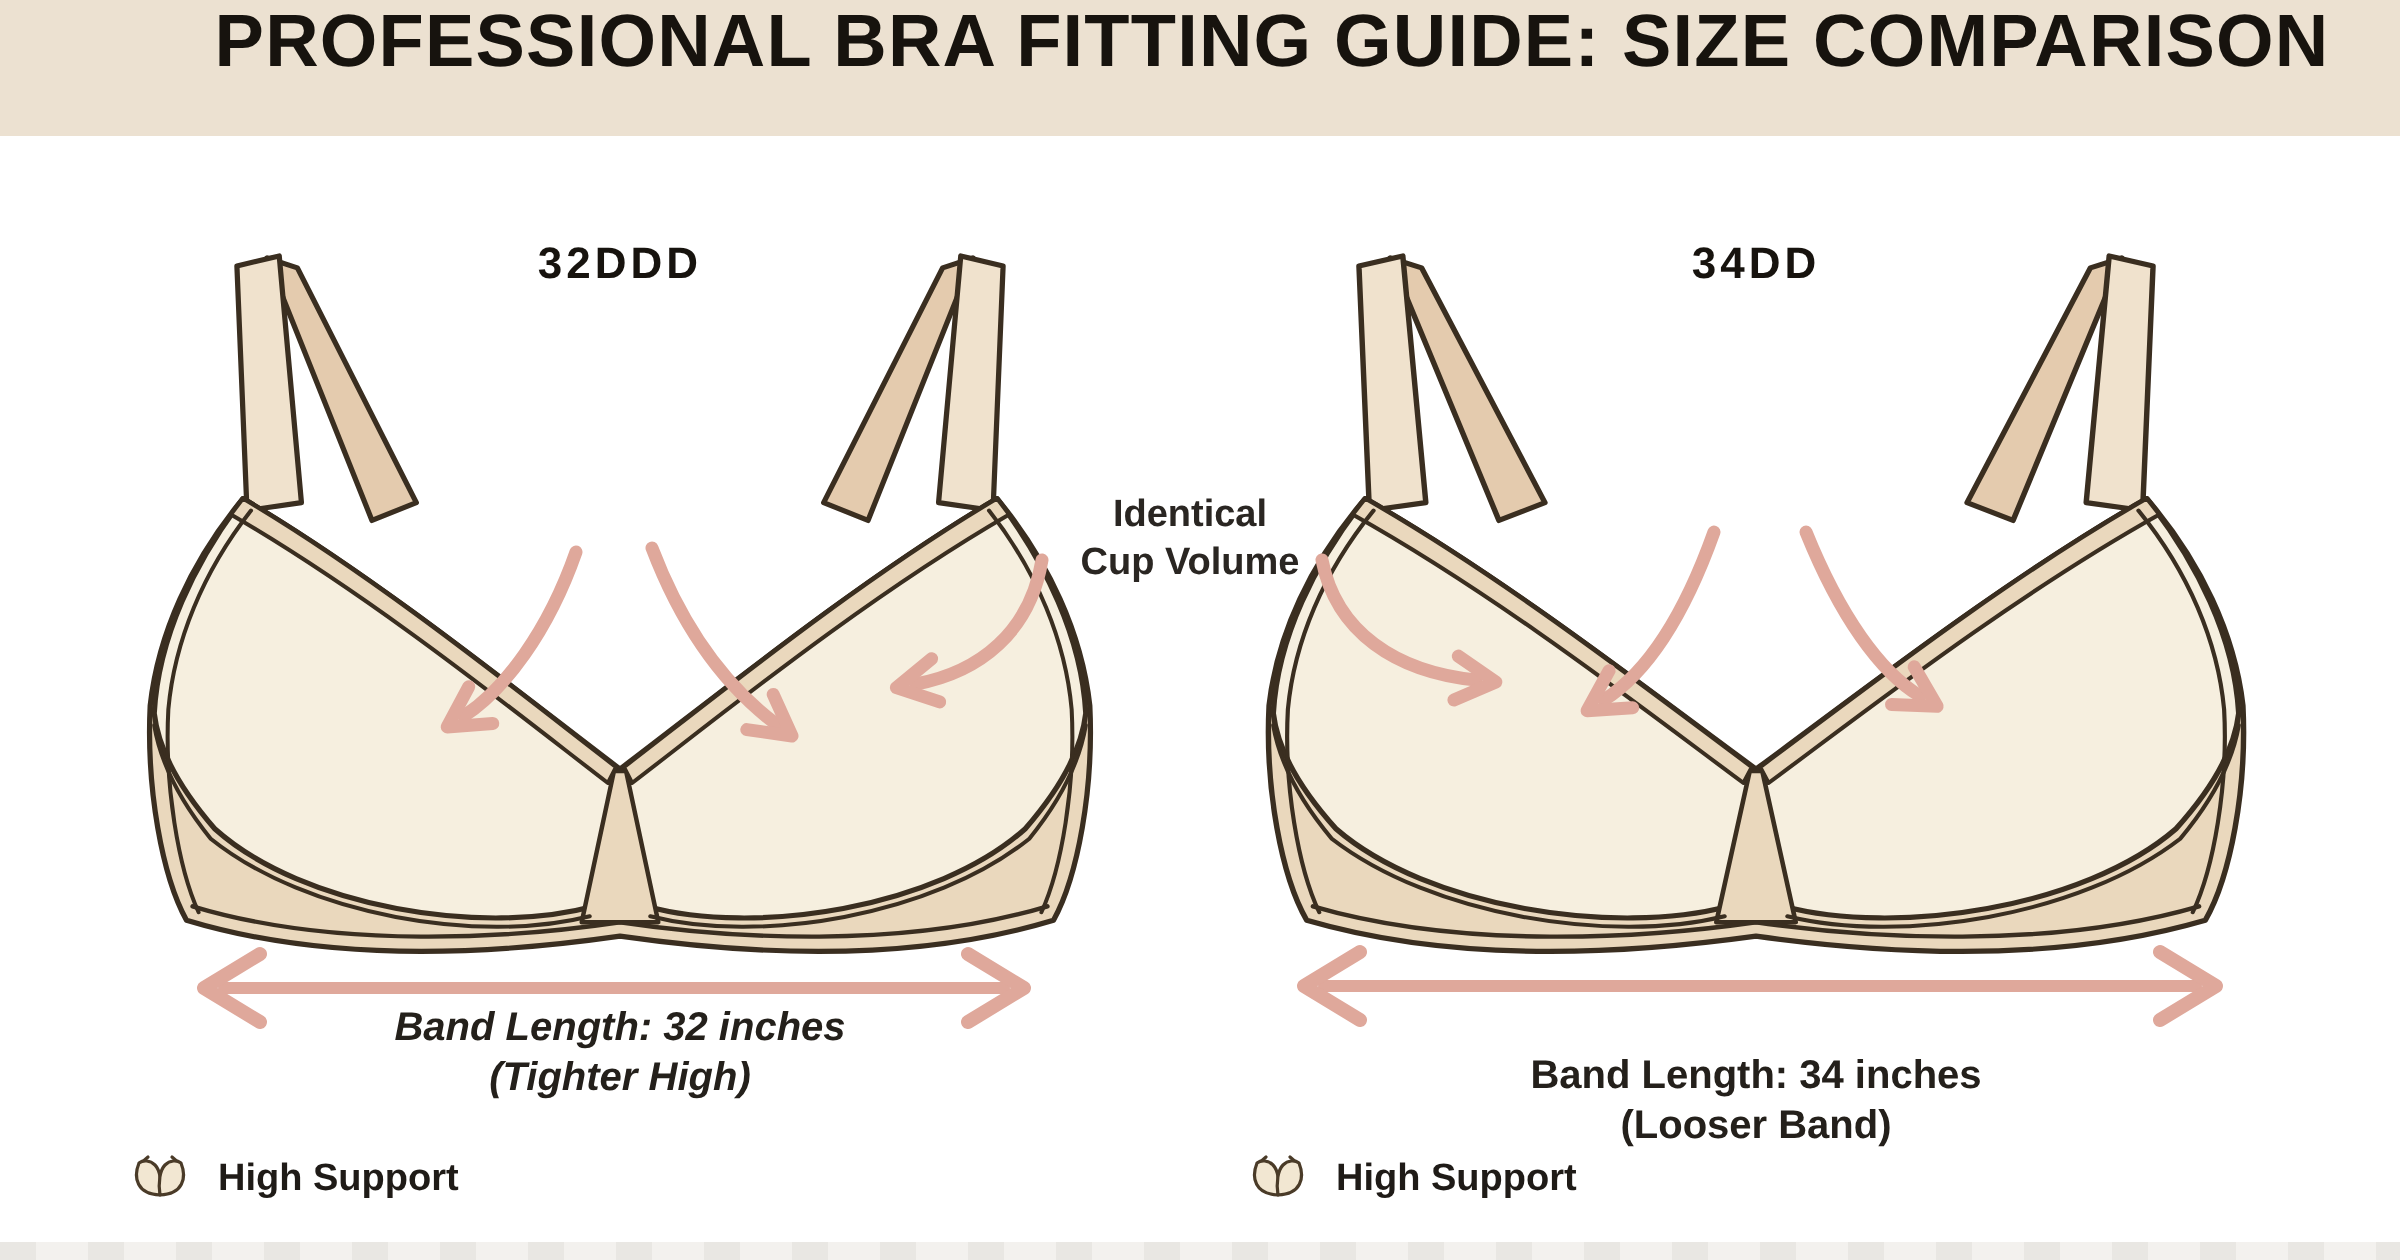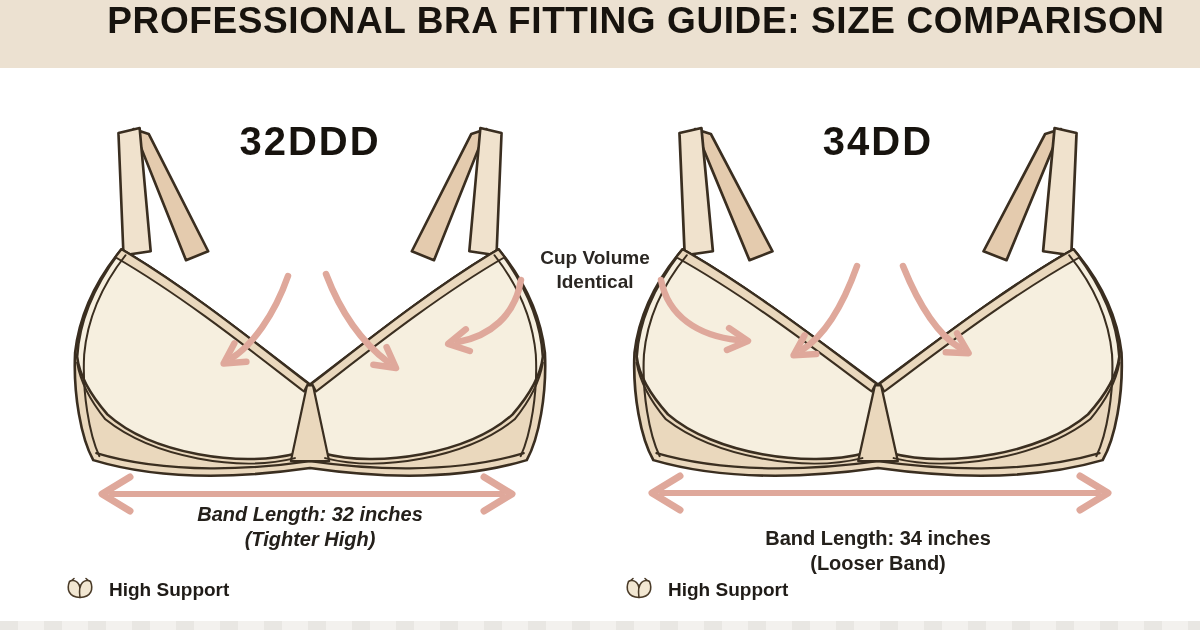--- a/index.html
+++ b/index.html
@@ -10,21 +10,21 @@
   .header{
     position:absolute;left:0;top:0;width:1200px;height:68px;
     background:#ece1d1;display:flex;align-items:flex-start;justify-content:center;padding-left:36px;
   }
   .header h1{
     margin:0;font-size:37px;font-weight:bold;letter-spacing:0.6px;
     color:#17130e;white-space:nowrap;
   }
   .size-label{
     position:absolute;top:119px;text-align:center;
-    font-size:40px;font-weight:bold;letter-spacing:2px;color:#17130e;
+    font-size:22px;font-weight:bold;letter-spacing:2px;color:#17130e;
   }
   .size-label.left{left:63px;width:494px;}
   .size-label.right{left:622px;width:512px;}
   .bra-svg{position:absolute;top:124px;}
   .bra-svg.left{left:63px;width:494px;height:356px;}
   .bra-svg.right{left:622px;width:512px;height:356px;}
   .center-note{
     position:absolute;left:520px;top:246px;width:150px;text-align:center;
     font-size:19px;line-height:24px;font-weight:600;color:#2a2622;
   }
@@ -100,22 +100,22 @@
   <div class="size-label right">34DD</div>
 
   <svg class="bra-svg left" viewBox="0 0 490 358" preserveAspectRatio="none">
     <use href="#bra-shape"></use>
   </svg>
   <svg class="bra-svg right" viewBox="0 0 490 358" preserveAspectRatio="none">
     <use href="#bra-shape"></use>
   </svg>
 
   <div class="center-note">
+    <div>Identical</div>
     <div>Cup Volume</div>
-    <div>Identical</div>
   </div>
 
   <svg class="arrows-overlay" viewBox="0 0 1200 630">
     <g fill="none" stroke="#dfa89b" stroke-width="6.5" stroke-linecap="round">
 
       <path d="M288,276 C274,316 252,345 232,358" marker-end="url(#ah-curve)"></path>
       <path d="M326,274 C342,316 364,344 388,362" marker-end="url(#ah-curve)"></path>
       <path d="M521,280 C515,316 490,336 458,342" marker-end="url(#ah-curve)"></path>
 
       <path d="M661,280 C668,316 698,336 738,340" marker-end="url(#ah-curve)"></path>

